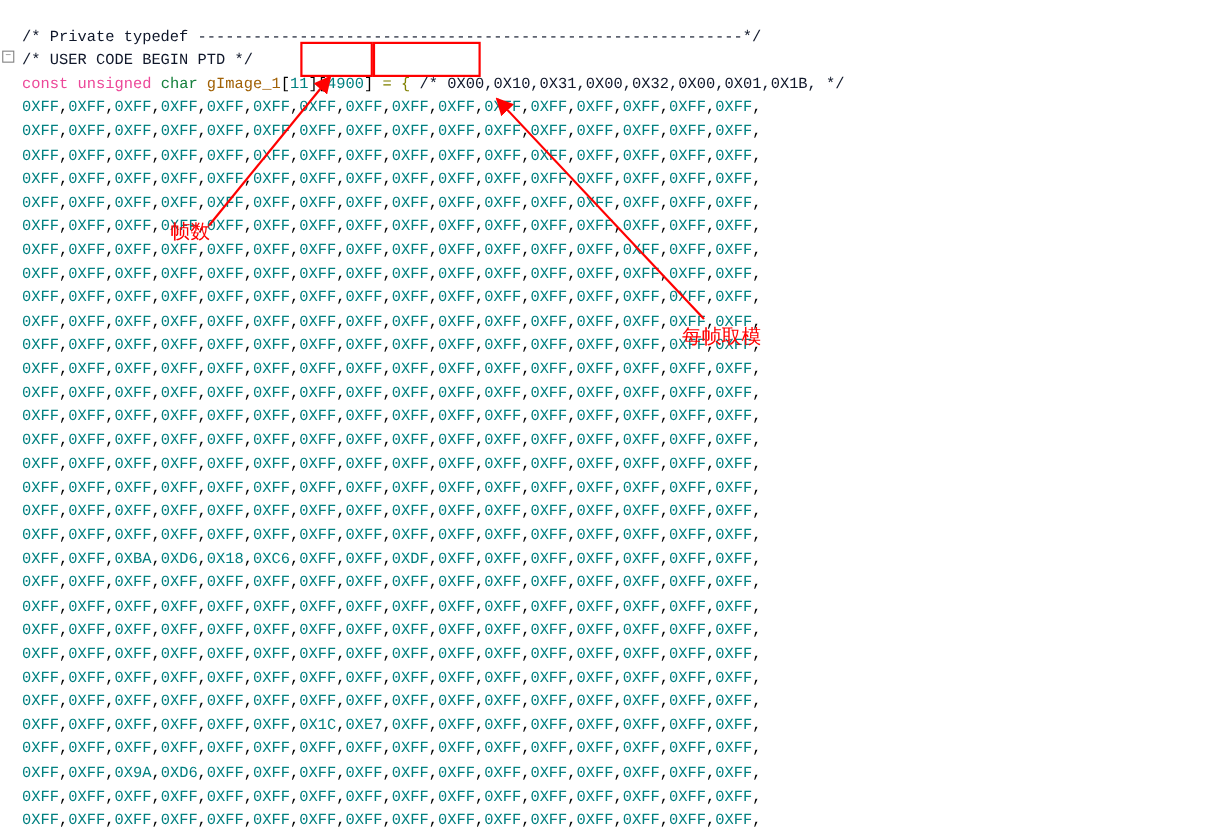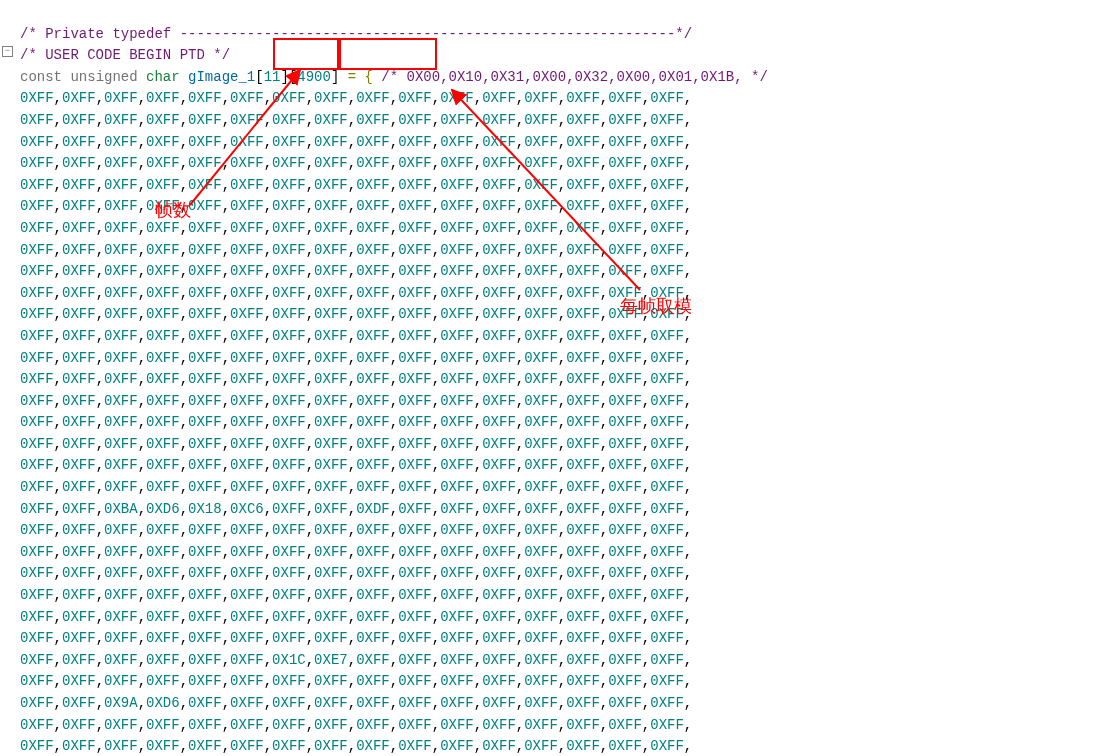--- a/index.html
+++ b/index.html
@@ -15,24 +15,24 @@
   }
   .editor {
     position: absolute;
     left: 0;
     top: 0;
     white-space: pre;
     line-height: 21.6px;
     padding-left: 20px;
     padding-top: 2px;
   }
-  .comment   { color: #701a75; }
-  .keyword   { color: #737373; }
+  .comment   { color: #0f172a; }
+  .keyword   { color: #ec4899; }
   .type      { color: #15803d; }
-  .ident     { color: #0369a1; }
+  .ident     { color: #a16207; }
   .punct     { color: #000000; }
   .num       { color: #008080; }
   .paren     { color: #808000; }
 
   .fold-minus {
     position: absolute;
     left: 2px;
     top: 46px;
     width: 11px;
     height: 11px;

